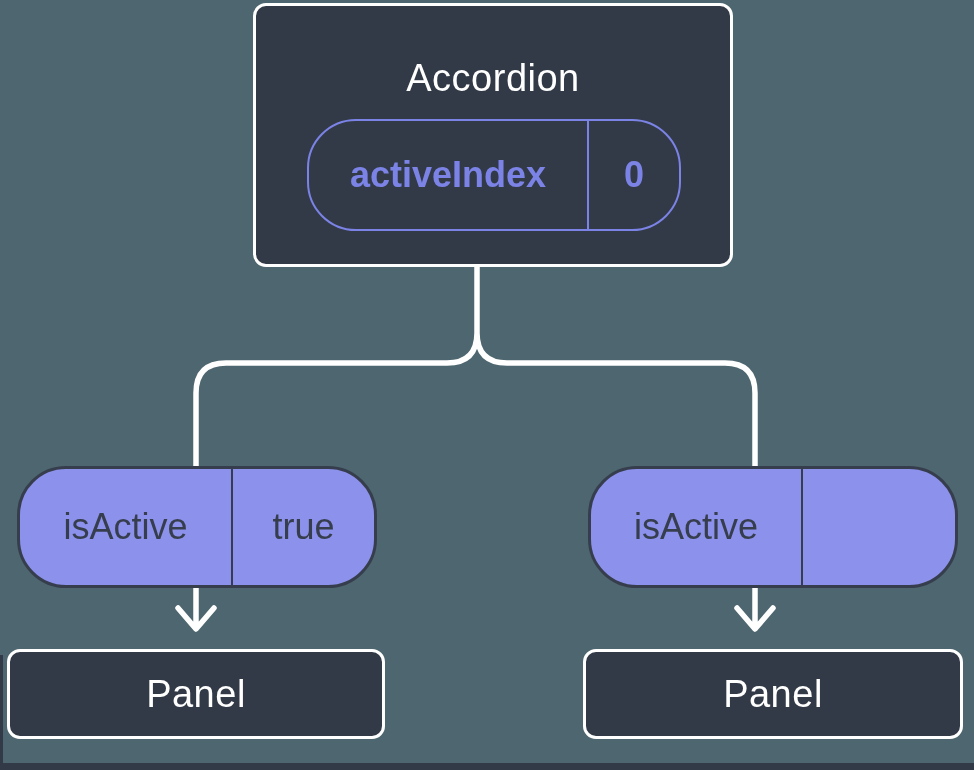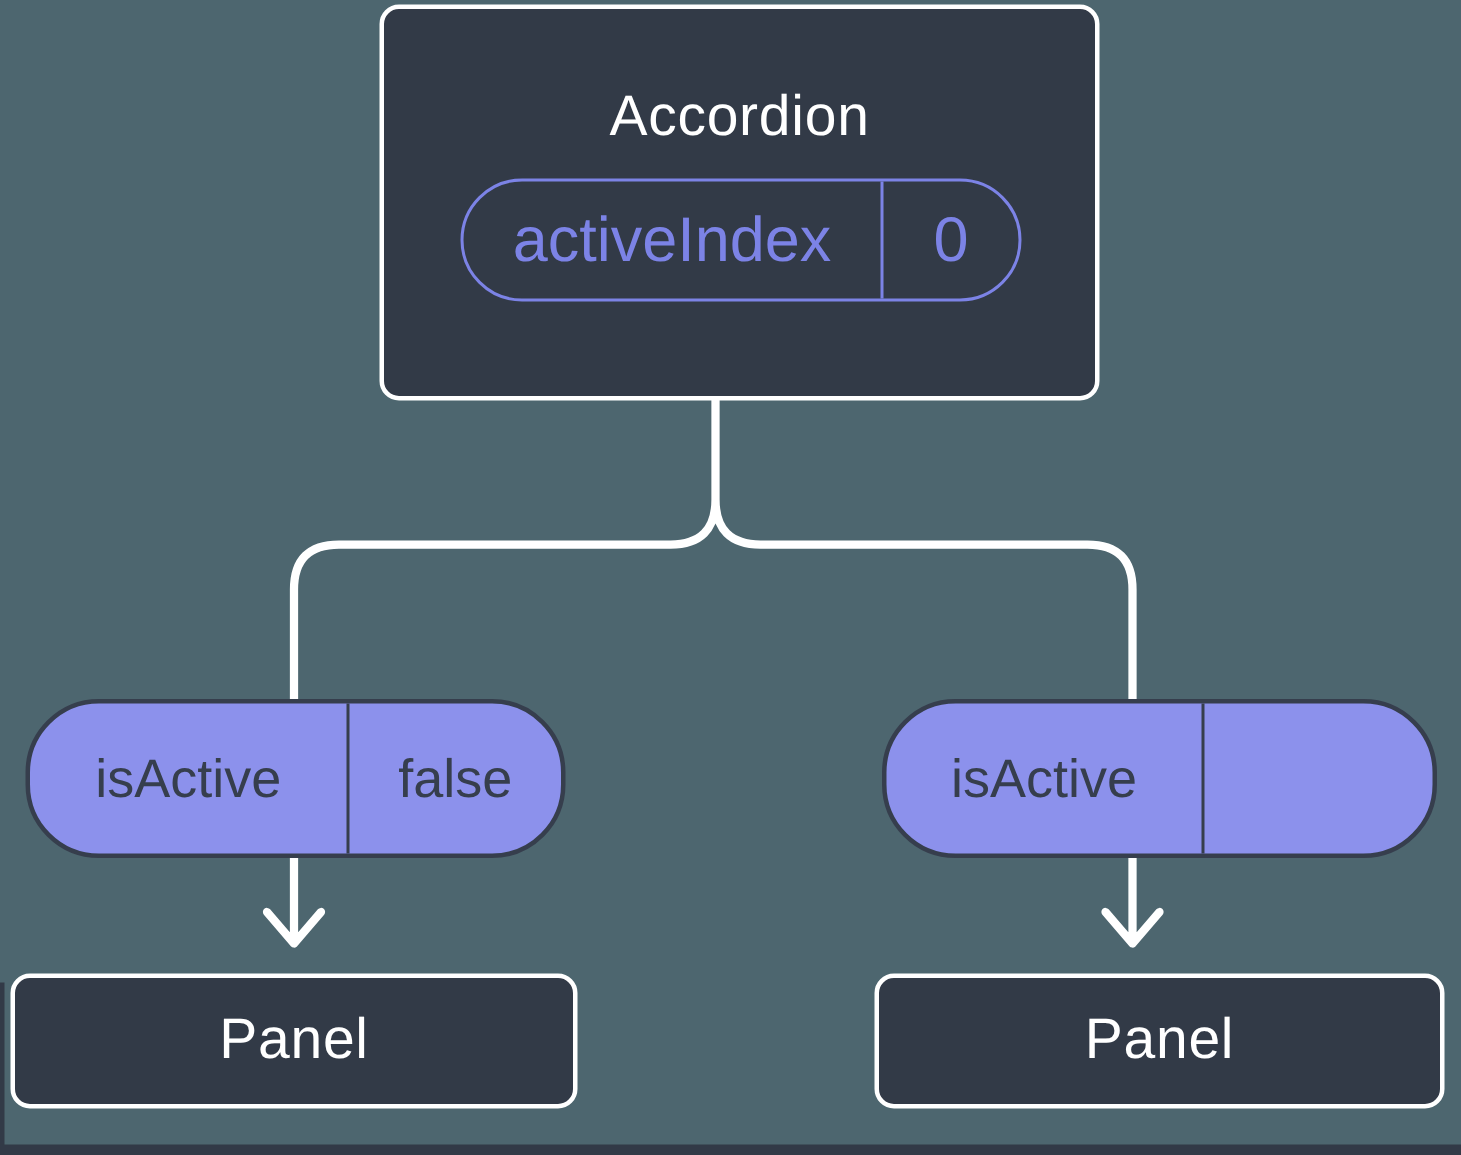--- a/index.html
+++ b/index.html
@@ -39,43 +39,43 @@
     font-size: 38px;
     font-weight: 500;
     letter-spacing: 0.5px;
   }
   .node-root .node-title { top: 51px; }
 
   
   .prop-pill {
     position: absolute;
     left: 51px; top: 113px;
-    width: 374px; height: 82px;
+    width: 374px; height: 112px;
     border: 2px solid var(--accent-purple);
     border-radius: 49px;
     display: flex;
     color: var(--accent-purple);
-    font-size: 42px;
-    font-weight: 400;
+    font-size: 36px;
+    font-weight: 700;
   }
   .prop-pill .seg-name {
     width: 280px;
     border-right: 2px solid var(--accent-purple);
     display: flex; align-items: center; justify-content: center;
   }
   .prop-pill .seg-value {
     flex: 1;
     display: flex; align-items: center; justify-content: center;
   }
 
   
   .state-pill {
     position: absolute;
     top: 466px;
-    height: 106px;
+    height: 122px;
     background: var(--pill-fill);
     border: 3px solid var(--pill-dark);
     border-radius: 49px;
     display: flex;
     color: var(--pill-dark);
     font-size: 36px;
     font-weight: 500;
   }
   .state-pill-left  { left: 17px;  width: 360px; }
   .state-pill-right { left: 588px; width: 370px; }
@@ -138,21 +138,21 @@
   <div class="node-card node-root">
     <div class="node-title">Accordion</div>
     <div class="prop-pill">
       <div class="seg-name">activeIndex</div>
       <div class="seg-value">0</div>
     </div>
   </div>
 
   <div class="state-pill state-pill-left">
     <div class="seg-name">isActive</div>
-    <div class="seg-value">false</div>
+    <div class="seg-value">true</div>
   </div>
 
   <div class="state-pill state-pill-right">
     <div class="seg-name">isActive</div>
   </div>
 
   <div class="node-card node-panel node-panel-left">
     <div class="node-title">Panel</div>
   </div>
 

